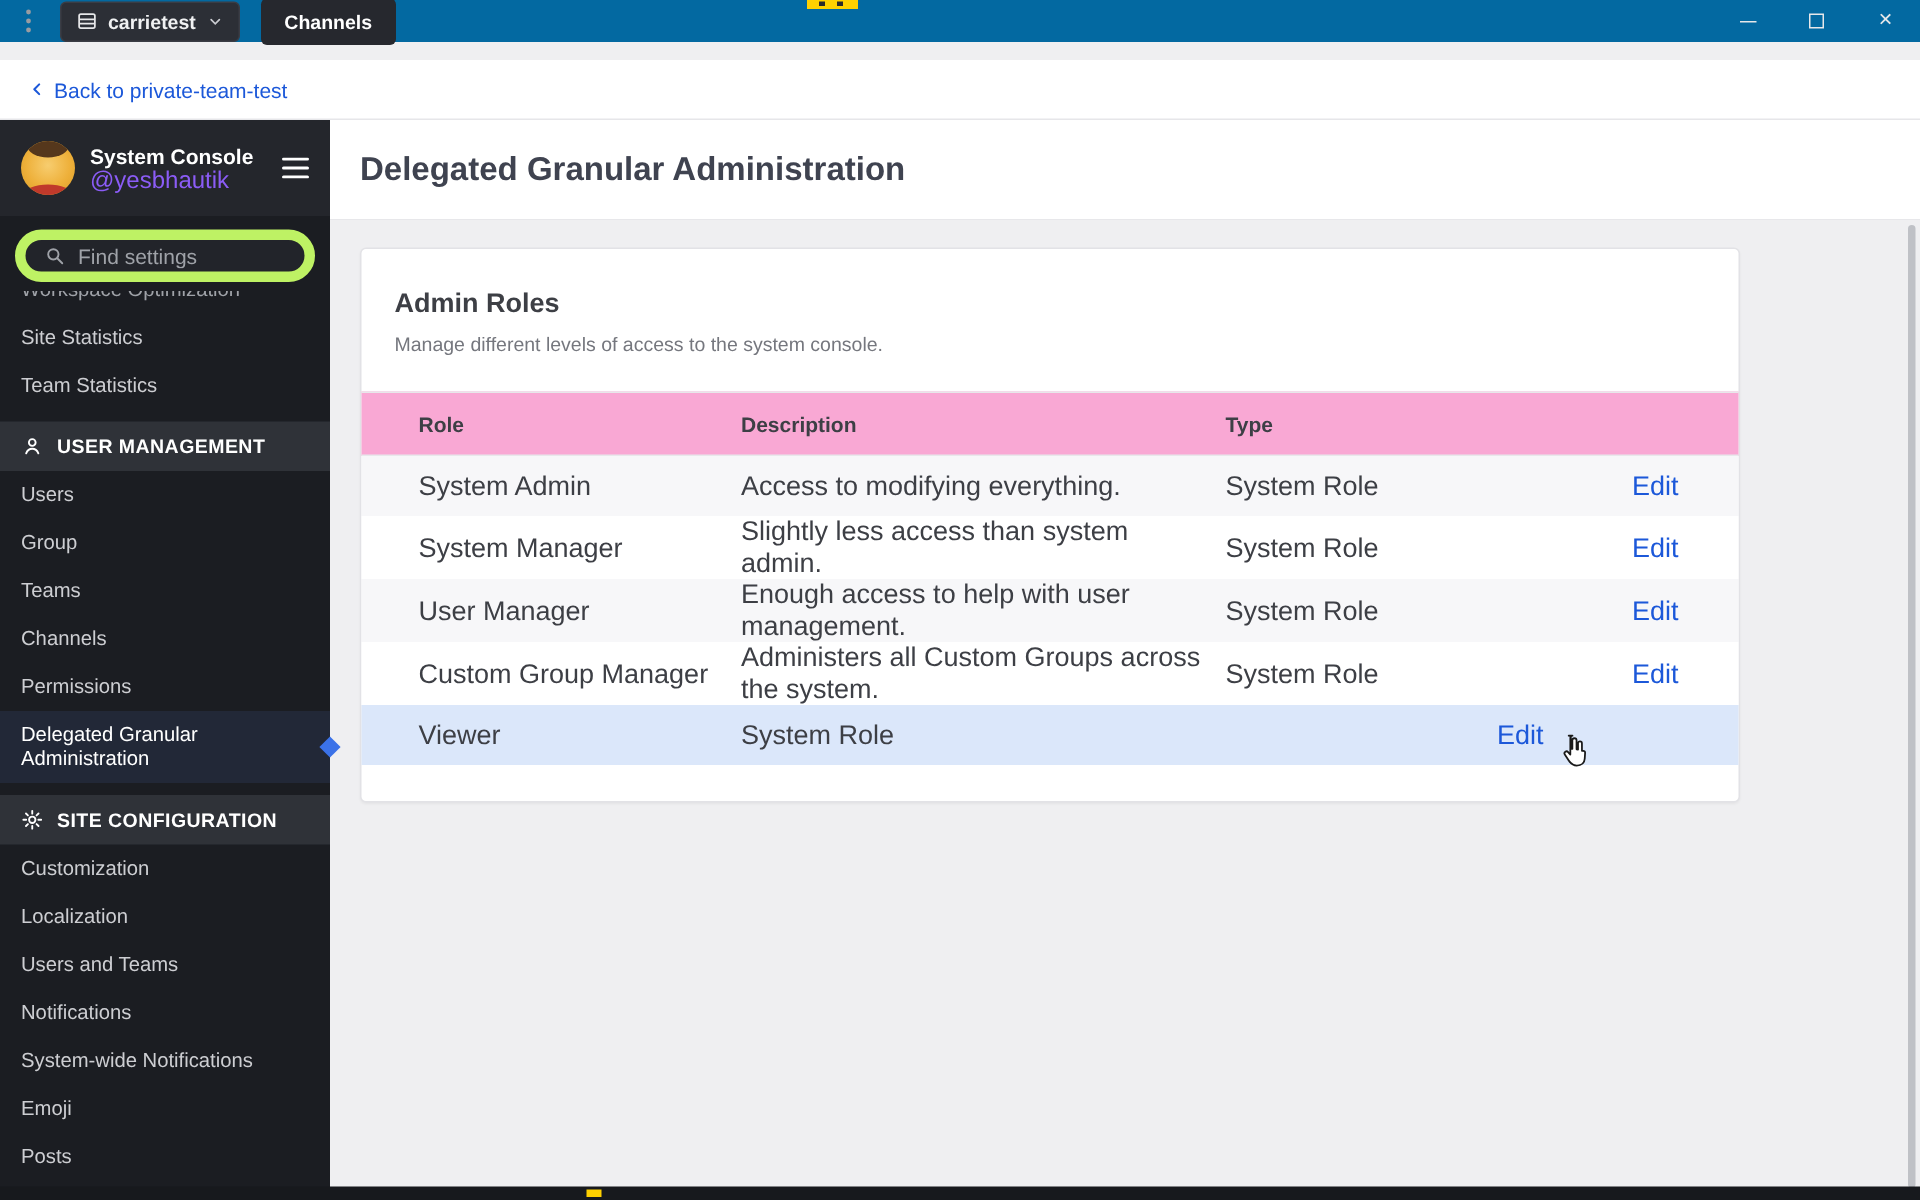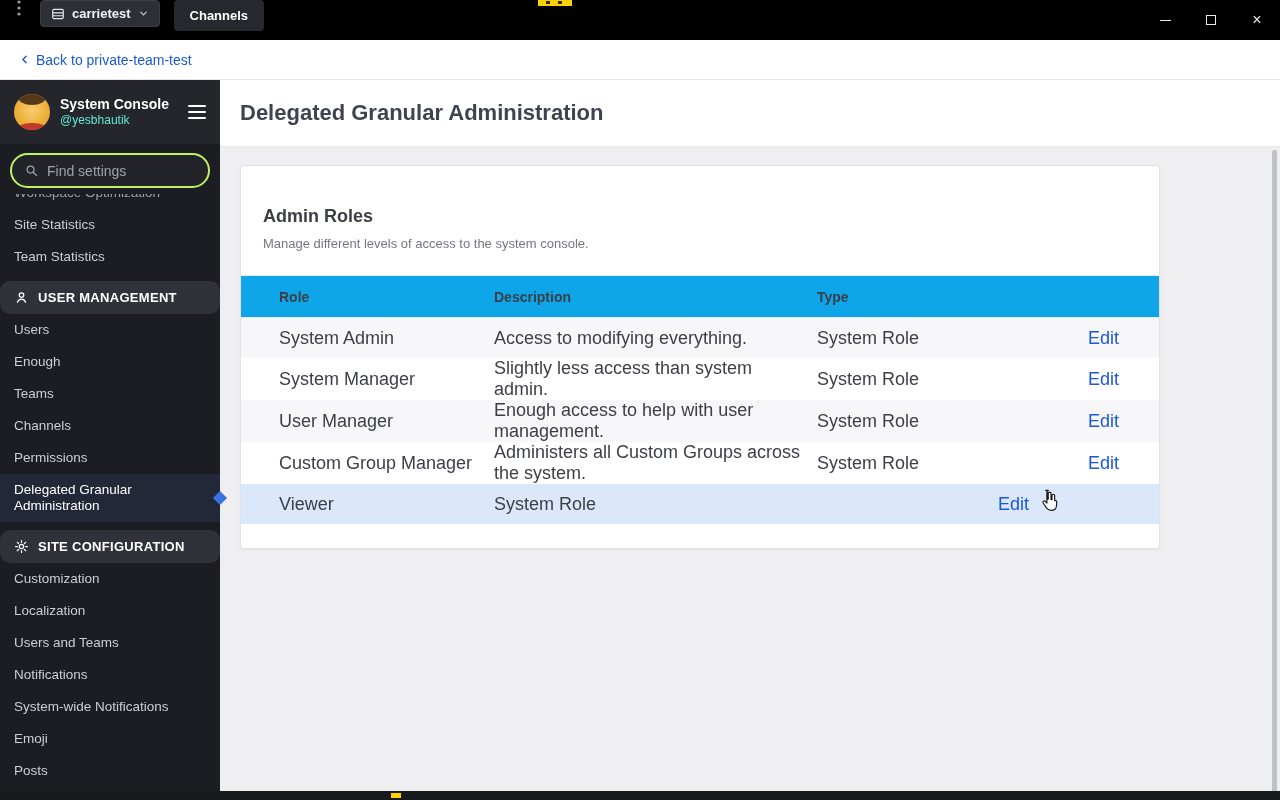--- a/index.html
+++ b/index.html
@@ -4,22 +4,22 @@
 <style>
   * { box-sizing: border-box; margin: 0; padding: 0; }
   html, body { width: 1280px; height: 800px; }
   body {
     position: relative; overflow: hidden;
     font-family: "Liberation Sans", "DejaVu Sans", sans-serif;
     background: #efeff1; cursor: default;
   }
 
   
-  .titlebar { position: absolute; top: 0; left: 0; width: 1280px; height: 40px;
-    background: #000000; display: flex; align-items: flex-start; z-index: 30; }
+  .titlebar { position: absolute; top: 0; left: 0; width: 1280px; height: 28px;
+    background: #0369a1; display: flex; align-items: center; z-index: 30; }
   .menu-dots { width: 38px; display: flex; justify-content: center; align-items: center; }
   .server-btn { display: flex; align-items: center; gap: 7px; background: #2c2f36;
     border: 1px solid #3a3d45; border-radius: 4px; padding: 5px 10px; margin-left: 2px;
     color: #f0f1f2; font-size: 13px; font-weight: 700; cursor: pointer; }
   .tab-channels { margin-left: 14px; background: #26282e; border-radius: 4px;
     color: #fff; font-size: 13px; font-weight: 700; padding: 8px 16px; cursor: pointer; }
   .win-controls { margin-left: auto; display: flex; height: 100%; }
   .win-btn { width: 46px; height: 100%; display: flex; align-items: center;
     justify-content: center; color: #e7e8ea; font-size: 16px; cursor: pointer; }
   .min-line { width: 11px; height: 1px; background: #e7e8ea; display: block; }
@@ -43,59 +43,59 @@
   .sb-header { height: 64px; background: #24262c; display: flex; align-items: center;
     padding: 0 14px; gap: 10px; }
   .avatar { width: 36px; height: 36px; border-radius: 50%; flex: none; position: relative;
     overflow: hidden;
     background: radial-gradient(circle at 50% 45%, #f7cd6f 0%, #eeb03a 55%, #d99a27 100%); }
   .avatar::before { content: ""; position: absolute; top: -5px; left: 4px; right: 4px;
     height: 16px; border-radius: 50%; background: #55371c; }
   .avatar::after { content: ""; position: absolute; bottom: -7px; left: 2px; right: 2px;
     height: 14px; border-radius: 50% 50% 0 0; background: #c0392b; }
   .sb-title { font-size: 14px; font-weight: 700; color: #fff; line-height: 17px; }
-  .sb-sub { font-size: 12px; color: #5eead4; line-height: 15px; }
+  .sb-sub { font-size: 16px; color: #8b5cf6; line-height: 15px; }
   .hamburger { margin-left: auto; cursor: pointer; display: flex; }
 
-  .sb-search { margin: 9px 10px 6px; height: 35px; border: 2px solid #bef264;
+  .sb-search { margin: 9px 10px 6px; height: 35px; border: 7px solid #bef264;
     border-radius: 18px; display: flex; align-items: center; gap: 8px; padding: 0 12px;
     background: #22242a; }
   .sb-search input { background: transparent; border: none; outline: none; color: #c9cbcf;
     font-size: 14px; width: 100%; font-family: inherit; }
   .sb-search input::placeholder { color: #9fa2a8; }
 
   .sb-item { padding: 8px 14px; font-size: 13.5px; line-height: 16px; color: #cdced2;
     cursor: pointer; }
   .sb-item.partial { height: 15px; padding-top: 0; padding-bottom: 0; overflow: hidden; }
   .sb-item.partial span { display: block; margin-top: -9px; color: #9fa2a8; }
   .sb-item.selected { position: relative; background: #222837; color: #fff; }
   .sb-item.selected::after { content: ""; position: absolute; right: -5px; top: 50%;
     margin-top: -5px; width: 10px; height: 10px; background: #3b72e8;
     transform: rotate(45deg); z-index: 6; }
   .section-head { margin-top: 8px; background: #2f3238; color: #fff; font-size: 13px;
     font-weight: 700; letter-spacing: 0.3px; padding: 9px 14px; display: flex;
-    align-items: center; gap: 9px; border-radius: 10px; }
+    align-items: center; gap: 9px; }
   .sec-icon { display: flex; }
 
   
   .main { position: absolute; left: 220px; top: 80px; right: 0; bottom: 0; }
   .main-header { height: 67px; background: #fff; display: flex; align-items: center;
     padding-left: 20px; border-bottom: 1px solid #e7e7ea; }
   .page-title { font-size: 22px; font-weight: 700; color: #3f4350; }
   .content { position: absolute; top: 67px; left: 0; right: 0; bottom: 0;
     background: #efeff1; padding: 18px 0 0 20px; }
 
   .card { width: 920px; background: #fff; border: 1px solid #e2e2e6; border-radius: 4px;
     box-shadow: 0 1px 2px rgba(0,0,0,0.05); padding-bottom: 24px; }
-  .card-head { padding: 40px 22px 24px; }
+  .card-head { padding: 26px 22px 24px; }
   .card-title { font-size: 18px; font-weight: 600; color: #3d3f45; }
   .card-sub { margin-top: 9px; font-size: 13px; color: #75777e; }
 
   .trow { display: grid; grid-template-columns: 253px 323px 1fr 90px; align-items: center; }
-  .thead { background: #0ea5e9; border-top: 1px solid #e8e8eb; border-bottom: 1px solid #e8e8eb;
+  .thead { background: #f9a8d4; border-top: 1px solid #e8e8eb; border-bottom: 1px solid #e8e8eb;
     min-height: 43px; font-size: 14px; font-weight: 600; color: #3d3f45; }
   .tbody .trow { min-height: 40px; font-size: 18px; color: #3d3f45; }
   .tbody .trow:nth-child(odd) { background: #f7f7f9; }
   .tbody .trow:nth-child(even) { background: #fff; }
   .tbody .trow.highlight { background: #dbe7fa; }
   .cell { padding-right: 12px; }
   .cell.role { padding-left: 38px; }
   .cell.action { text-align: right; padding-right: 40px; }
   .edit-link { color: #1c58d9; cursor: pointer; }
 
@@ -195,21 +195,21 @@
       <div class="section-head">
         <span class="sec-icon">
           <svg width="15" height="15" viewBox="0 0 24 24" fill="none" stroke="#ffffff" stroke-width="2" stroke-linecap="round">
             <circle cx="12" cy="8" r="3.6"></circle>
             <path d="M5.5 19.5c1.3-3.2 3.7-4.8 6.5-4.8s5.2 1.6 6.5 4.8"></path>
           </svg>
         </span>
         <span>USER MANAGEMENT</span>
       </div>
       <div class="sb-item"><span>Users</span></div>
-      <div class="sb-item"><span>Enough</span></div>
+      <div class="sb-item"><span>Group</span></div>
       <div class="sb-item"><span>Teams</span></div>
       <div class="sb-item"><span>Channels</span></div>
       <div class="sb-item"><span>Permissions</span></div>
       <div class="sb-item selected"><span>Delegated Granular Administration</span></div>
       <div class="section-head">
         <span class="sec-icon">
           <svg width="15" height="15" viewBox="0 0 24 24" fill="none" stroke="#ffffff" stroke-width="2" stroke-linecap="round">
             <circle cx="12" cy="12" r="3.4"></circle>
             <path d="M12 2.5v3M12 18.5v3M2.5 12h3M18.5 12h3M5.3 5.3l2.1 2.1M16.6 16.6l2.1 2.1M18.7 5.3l-2.1 2.1M7.4 16.6l-2.1 2.1"></path>
           </svg>

